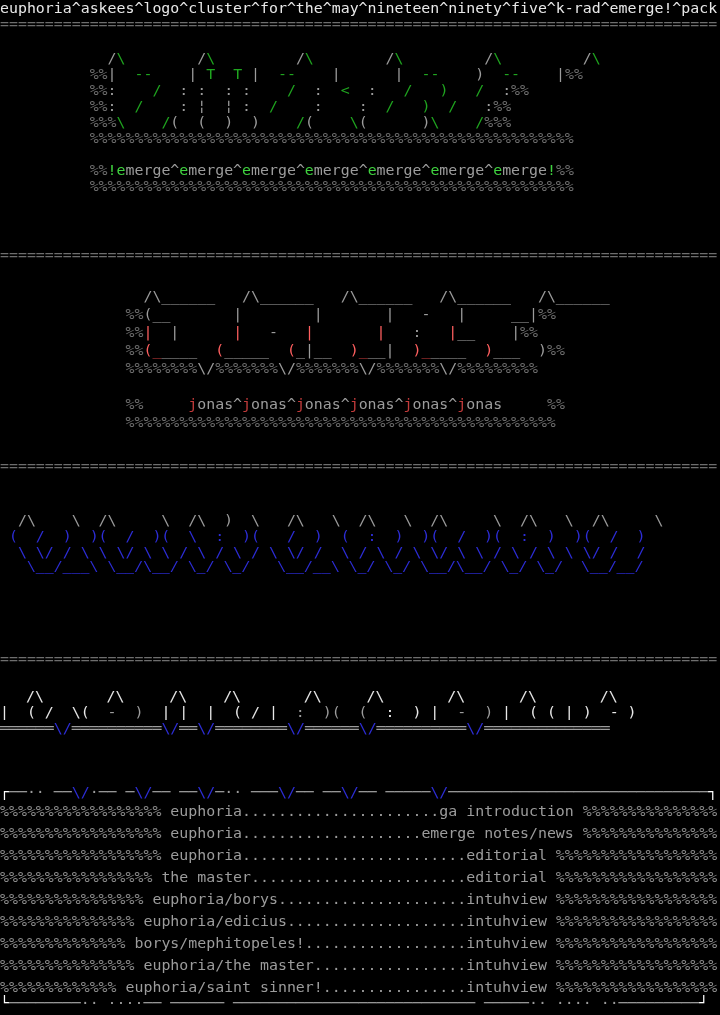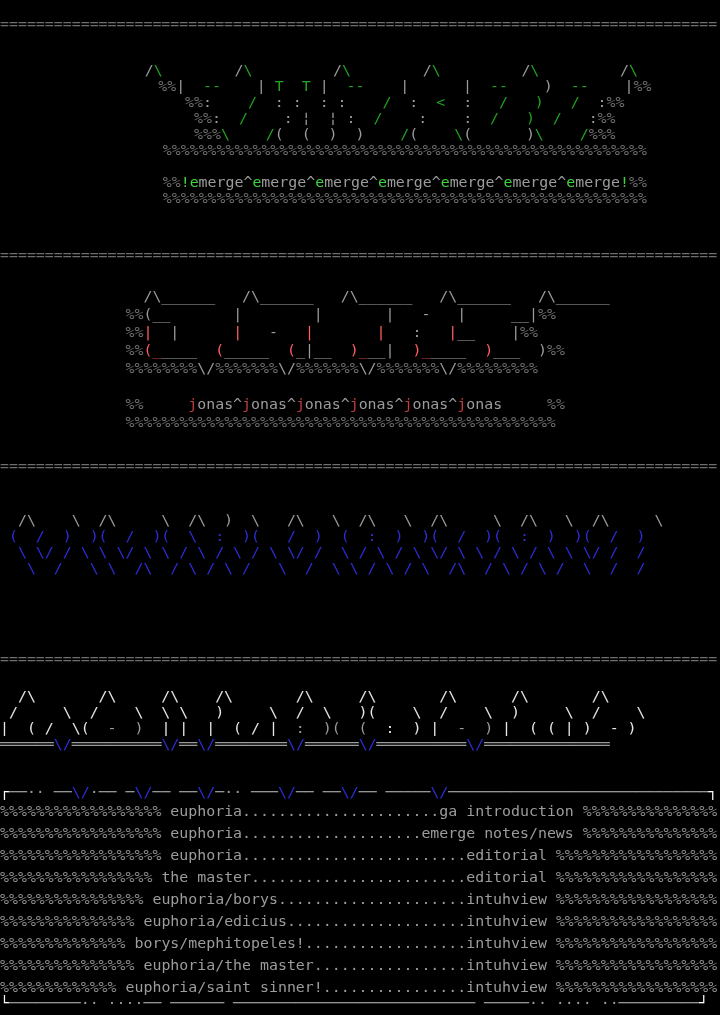--- a/index.html
+++ b/index.html
@@ -9,24 +9,27 @@
     font-family:"DejaVu Sans Mono","Liberation Mono",monospace;
     font-size:14.9px;
   }
   .block{position:absolute;left:0;width:720px;}
   .line{white-space:pre;overflow:hidden;}
 </style>
 </head>
 <body>
 
 <div id="screen">
+    <div class="block" style="top: 0px;">
+      <div class="line" style="height: 16px; line-height: 16px;"><span style="color: rgb(232, 232, 232);">euphoria^askees^logo^cluster^for^the^may^nineteen^ninety^five^k-rad^emerge!^pack</span></div>
+    </div>
     <div class="block" style="top: 16px;">
       <div class="line" style="height: 16px; line-height: 16px;"><span style="color: rgb(110, 110, 110);">================================================================================</span></div>
     </div>
-    <div class="block" style="top: 62px; text-align: center;">
+    <div class="block" style="top: 50px;">
       <div class="line" style="height: 16px; line-height: 16px;"><span style="color: rgb(156, 156, 156);">            /</span><span style="color: rgb(31, 165, 31);">\_____</span><span style="color: rgb(156, 156, 156);">   /</span><span style="color: rgb(31, 165, 31);">\______</span><span style="color: rgb(156, 156, 156);">   /</span><span style="color: rgb(31, 165, 31);">\_____</span><span style="color: rgb(156, 156, 156);">   /</span><span style="color: rgb(31, 165, 31);">\______</span><span style="color: rgb(156, 156, 156);">   /</span><span style="color: rgb(31, 165, 31);">\______</span><span style="color: rgb(156, 156, 156);">   /</span><span style="color: rgb(31, 165, 31);">\_____</span></div>
       <div class="line" style="height: 16px; line-height: 16px;"><span style="color: rgb(110, 110, 110);">          %%</span><span style="color: rgb(156, 156, 156);">|</span><span style="color: rgb(31, 165, 31);">  --  </span><span style="color: rgb(156, 156, 156);">__|</span><span style="color: rgb(0, 0, 0);"> </span><span style="color: rgb(31, 165, 31);">T</span><span style="color: rgb(0, 0, 0);">  </span><span style="color: rgb(31, 165, 31);">T</span><span style="color: rgb(0, 0, 0);"> </span><span style="color: rgb(156, 156, 156);">|</span><span style="color: rgb(31, 165, 31);">  --  </span><span style="color: rgb(156, 156, 156);">__|</span><span style="color: rgb(0, 0, 0);">      </span><span style="color: rgb(156, 156, 156);">|</span><span style="color: rgb(31, 165, 31);">  --  </span><span style="color: rgb(156, 156, 156);">__)</span><span style="color: rgb(31, 165, 31);">  --  </span><span style="color: rgb(156, 156, 156);">__|</span><span style="color: rgb(110, 110, 110);">%%</span></div>
       <div class="line" style="height: 16px; line-height: 16px;"><span style="color: rgb(110, 110, 110);">          %%</span><span style="color: rgb(156, 156, 156);">:</span><span style="color: rgb(31, 165, 31);">   _/  </span><span style="color: rgb(156, 156, 156);">:</span><span style="color: rgb(0, 0, 0);"> </span><span style="color: rgb(156, 156, 156);">:</span><span style="color: rgb(0, 0, 0);">  </span><span style="color: rgb(156, 156, 156);">:</span><span style="color: rgb(0, 0, 0);"> </span><span style="color: rgb(156, 156, 156);">:</span><span style="color: rgb(31, 165, 31);">   _/  </span><span style="color: rgb(156, 156, 156);">:</span><span style="color: rgb(0, 0, 0);">  </span><span style="color: rgb(31, 165, 31);">&lt;__</span><span style="color: rgb(156, 156, 156);">:</span><span style="color: rgb(31, 165, 31);">  _/  _)  _/  </span><span style="color: rgb(156, 156, 156);">:</span><span style="color: rgb(110, 110, 110);">%%</span></div>
       <div class="line" style="height: 16px; line-height: 16px;"><span style="color: rgb(110, 110, 110);">          %%</span><span style="color: rgb(156, 156, 156);">:</span><span style="color: rgb(31, 165, 31);">  /    </span><span style="color: rgb(156, 156, 156);">:</span><span style="color: rgb(0, 0, 0);"> </span><span style="color: rgb(156, 156, 156);">¦</span><span style="color: rgb(0, 0, 0);">  </span><span style="color: rgb(156, 156, 156);">¦</span><span style="color: rgb(0, 0, 0);"> </span><span style="color: rgb(156, 156, 156);">:</span><span style="color: rgb(31, 165, 31);">  /    </span><span style="color: rgb(156, 156, 156);">:</span><span style="color: rgb(0, 0, 0);">    </span><span style="color: rgb(156, 156, 156);">:</span><span style="color: rgb(31, 165, 31);">  /   )  /   </span><span style="color: rgb(156, 156, 156);">:</span><span style="color: rgb(110, 110, 110);">%%</span></div>
       <div class="line" style="height: 16px; line-height: 16px;"><span style="color: rgb(110, 110, 110);">          %%%</span><span style="color: rgb(31, 165, 31);">\</span><span style="color: rgb(156, 156, 156);">____</span><span style="color: rgb(31, 165, 31);">/</span><span style="color: rgb(156, 156, 156);">(</span><span style="color: rgb(31, 165, 31);">__</span><span style="color: rgb(156, 156, 156);">(</span><span style="color: rgb(31, 165, 31);">__</span><span style="color: rgb(156, 156, 156);">)</span><span style="color: rgb(31, 165, 31);">__</span><span style="color: rgb(156, 156, 156);">)</span><span style="color: rgb(156, 156, 156);">____</span><span style="color: rgb(31, 165, 31);">/</span><span style="color: rgb(156, 156, 156);">(</span><span style="color: rgb(156, 156, 156);">____</span><span style="color: rgb(31, 165, 31);">\</span><span style="color: rgb(156, 156, 156);">(</span><span style="color: rgb(156, 156, 156);">______</span><span style="color: rgb(156, 156, 156);">)</span><span style="color: rgb(31, 165, 31);">\</span><span style="color: rgb(156, 156, 156);">____</span><span style="color: rgb(31, 165, 31);">/</span><span style="color: rgb(110, 110, 110);">%%%</span></div>
       <div class="line" style="height: 16px; line-height: 16px;"><span style="color: rgb(0, 0, 0);">          </span><span style="color: rgb(110, 110, 110);">%%%%%%%%%%%%%%%%%%%%%%%%%%%%%%%%%%%%%%%%%%%%%%%%%%%%%%</span></div>
       <div class="line" style="height: 16px; line-height: 16px;">&nbsp;</div>
       <div class="line" style="height: 16px; line-height: 16px;"><span style="color: rgb(110, 110, 110);">          %%</span><span style="color: rgb(63, 210, 63);">!</span><span style="color: rgb(63, 210, 63);">e</span><span style="color: rgb(156, 156, 156);">merge^</span><span style="color: rgb(63, 210, 63);">e</span><span style="color: rgb(156, 156, 156);">merge^</span><span style="color: rgb(63, 210, 63);">e</span><span style="color: rgb(156, 156, 156);">merge^</span><span style="color: rgb(63, 210, 63);">e</span><span style="color: rgb(156, 156, 156);">merge^</span><span style="color: rgb(63, 210, 63);">e</span><span style="color: rgb(156, 156, 156);">merge^</span><span style="color: rgb(63, 210, 63);">e</span><span style="color: rgb(156, 156, 156);">merge^</span><span style="color: rgb(63, 210, 63);">e</span><span style="color: rgb(156, 156, 156);">merge</span><span style="color: rgb(63, 210, 63);">!</span><span style="color: rgb(110, 110, 110);">%%</span></div>
       <div class="line" style="height: 16px; line-height: 16px;"><span style="color: rgb(0, 0, 0);">          </span><span style="color: rgb(110, 110, 110);">%%%%%%%%%%%%%%%%%%%%%%%%%%%%%%%%%%%%%%%%%%%%%%%%%%%%%%</span></div>
     </div>
@@ -44,28 +47,27 @@
       <div class="line" style="height: 18px; line-height: 18px;"><span style="color: rgb(0, 0, 0);">              </span><span style="color: rgb(110, 110, 110);">%%%%%%%%%%%%%%%%%%%%%%%%%%%%%%%%%%%%%%%%%%%%%%%%</span></div>
     </div>
     <div class="block" style="top: 458px;">
       <div class="line" style="height: 16px; line-height: 16px;"><span style="color: rgb(110, 110, 110);">================================================================================</span></div>
     </div>
     <div class="block" style="top: 496px;">
       <div class="line" style="height: 16px; line-height: 16px;"><span style="color: rgb(156, 156, 156);">   _____    ______    ___ __     _____    ____    ______    _____    ______</span></div>
       <div class="line" style="height: 16px; line-height: 16px;"><span style="color: rgb(156, 156, 156);">  /\    \  /\     \  /\  )  \   /\   \  /\   \  /\     \  /\   \  /\     \</span></div>
       <div class="line" style="height: 16px; line-height: 16px;"><span style="color: rgb(45, 45, 216);"> (  /  )  )(  /  )(  \  :  )(   /  )  (  :  )  )(  /  )(  :  )  )(  /  )__</span></div>
       <div class="line" style="height: 16px; line-height: 16px;"><span style="color: rgb(45, 45, 216);">  \ \/ / \ \ \/ \ \ / \ / \ / \ \/ /  \ / \ / \ \/ \ \ / \ / \ \ \/ /  /</span></div>
-      <div class="line" style="height: 16px; line-height: 16px;"><span style="color: rgb(45, 45, 216);">   \__/___\ \__/\__/ \_/ \_/   \__/__\ \_/ \_/ \__/\__/ \_/ \_/  \__/__/</span></div>
+      <div class="line" style="height: 16px; line-height: 16px; font-family: Liberation Mono, monospace;"><span style="color: rgb(45, 45, 216);">   \__/___\ \__/\__/ \_/ \_/   \__/__\ \_/ \_/ \__/\__/ \_/ \_/  \__/__/</span></div>
     </div>
     <div class="block" style="top: 651px;">
       <div class="line" style="height: 16px; line-height: 16px;"><span style="color: rgb(110, 110, 110);">================================================================================</span></div>
     </div>
     <div class="block" style="top: 688px;">
-      <div class="line" style="height: 16px; line-height: 16px;"><span style="color: rgb(232, 232, 232);">  /\___    /\__   /\    /\___    /\     /\___    /\__    /\___    /\___</span></div>
-      <div class="line" style="height: 16px; line-height: 16px;"><span style="color: rgb(232, 232, 232);"> /  _  \  /  _ \  \ \   )  _  \  /  \   )(  _ \  /  _ \  )  _  \  /  _ \</span></div>
+      <div class="line" style="height: 16px; line-height: 16px;"><span style="color: rgb(232, 232, 232); padding-left: 8px;">  /\___    /\__   /\    /\___    /\     /\___    /\__    /\___    /\___</span></div>
       <div class="line" style="height: 16px; line-height: 16px;"><span style="color: rgb(232, 232, 232);">|  (_/  \(</span><span style="color: rgb(156, 156, 156);">  -  )  </span><span style="color: rgb(232, 232, 232);">| |  |  (_/ |</span><span style="color: rgb(156, 156, 156);">  :  )(  (</span><span style="color: rgb(232, 232, 232);">  :  ) |</span><span style="color: rgb(156, 156, 156);">  -  ) </span><span style="color: rgb(232, 232, 232);">|  (_( | )  - )</span></div>
       <div class="line" style="height: 16px; line-height: 16px;"><span style="color: rgb(156, 156, 156);">══════</span><span style="color: rgb(45, 45, 216);">\/</span><span style="color: rgb(156, 156, 156);">══════════</span><span style="color: rgb(45, 45, 216);">\/</span><span style="color: rgb(156, 156, 156);">══</span><span style="color: rgb(45, 45, 216);">\/</span><span style="color: rgb(156, 156, 156);">════════</span><span style="color: rgb(45, 45, 216);">\/</span><span style="color: rgb(156, 156, 156);">══════</span><span style="color: rgb(45, 45, 216);">\/</span><span style="color: rgb(156, 156, 156);">══════════</span><span style="color: rgb(45, 45, 216);">\/</span><span style="color: rgb(156, 156, 156);">══════════════</span></div>
     </div>
     <div class="block" style="top: 784px;">
       <div class="line" style="height: 16px; line-height: 16px;"><span style="color: rgb(255, 255, 255);">┌</span><span style="color: rgb(156, 156, 156);">──·· ──</span><span style="color: rgb(45, 45, 216);">\/</span><span style="color: rgb(156, 156, 156);">·── ─</span><span style="color: rgb(45, 45, 216);">\/</span><span style="color: rgb(156, 156, 156);">── ──</span><span style="color: rgb(45, 45, 216);">\/</span><span style="color: rgb(156, 156, 156);">─·· ───</span><span style="color: rgb(45, 45, 216);">\/</span><span style="color: rgb(156, 156, 156);">── ──</span><span style="color: rgb(45, 45, 216);">\/</span><span style="color: rgb(156, 156, 156);">── ─────</span><span style="color: rgb(45, 45, 216);">\/</span><span style="color: rgb(156, 156, 156);">─────────────────────────────</span><span style="color: rgb(255, 255, 255);">┐</span></div>
     </div>
     <div class="block" style="top: 800px;">
       <div class="line" style="height: 22px; line-height: 22px;"><span style="color: rgb(140, 140, 140);">%%%%%%%%%%%%%%%%%%</span><span style="color: rgb(0, 0, 0);"> </span><span style="color: rgb(156, 156, 156);">euphoria</span><span style="color: rgb(156, 156, 156);">......................</span><span style="color: rgb(156, 156, 156);">ga introduction</span><span style="color: rgb(0, 0, 0);"> </span><span style="color: rgb(140, 140, 140);">%%%%%%%%%%%%%%%</span></div>
       <div class="line" style="height: 22px; line-height: 22px;"><span style="color: rgb(140, 140, 140);">%%%%%%%%%%%%%%%%%%</span><span style="color: rgb(0, 0, 0);"> </span><span style="color: rgb(156, 156, 156);">euphoria</span><span style="color: rgb(156, 156, 156);">....................</span><span style="color: rgb(156, 156, 156);">emerge notes/news</span><span style="color: rgb(0, 0, 0);"> </span><span style="color: rgb(140, 140, 140);">%%%%%%%%%%%%%%%</span></div>
       <div class="line" style="height: 22px; line-height: 22px;"><span style="color: rgb(140, 140, 140);">%%%%%%%%%%%%%%%%%%</span><span style="color: rgb(0, 0, 0);"> </span><span style="color: rgb(156, 156, 156);">euphoria</span><span style="color: rgb(156, 156, 156);">.........................</span><span style="color: rgb(156, 156, 156);">editorial</span><span style="color: rgb(0, 0, 0);"> </span><span style="color: rgb(140, 140, 140);">%%%%%%%%%%%%%%%%%%</span></div>

